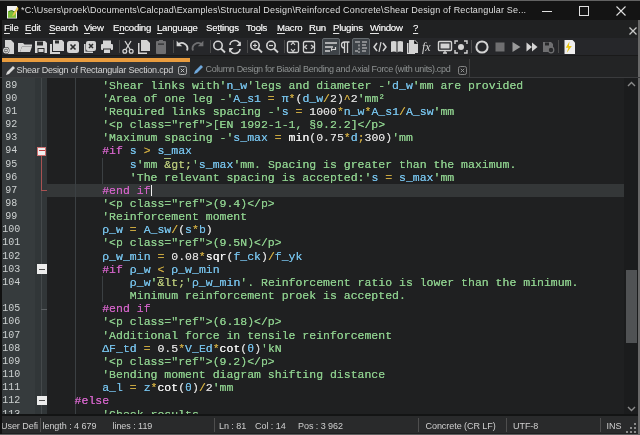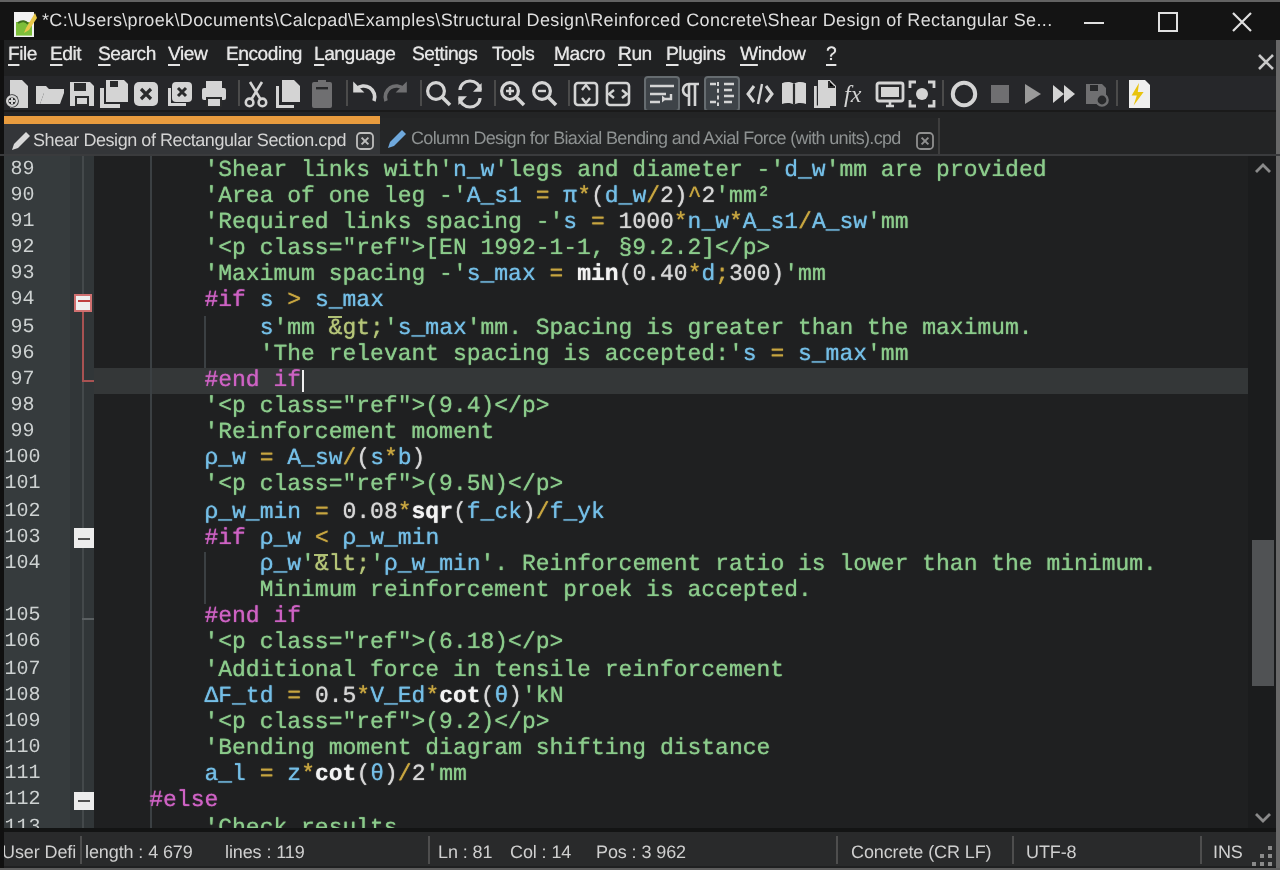--- a/index.html
+++ b/index.html
@@ -22,21 +22,21 @@
 #tab2{position:absolute;left:190px;top:2.5px;width:280px;height:20px;background:#252627;border-right:1px solid #3E3E3E}
 .tabtxt{position:absolute;top:7px;font-size:9px;white-space:nowrap;letter-spacing:-0.12px}
 
 #ed{position:absolute;left:0;top:77.5px;width:640px;height:338px;background:#1F2021;overflow:hidden}
 #nummargin{position:absolute;left:0;top:0;width:35px;height:338px;background:#363B3D}
 #foldmargin{position:absolute;left:35px;top:0;width:12px;height:338px;background:#313638}
 #nums{position:absolute;left:0;top:1.1px;width:22.5px;text-align:center;font-family:"Liberation Mono",monospace;font-size:10px;line-height:13.15px;color:#CDD1D1}
 #caretline{position:absolute;left:47px;top:106.3px;width:577px;height:13.15px;background:#343738}
 pre.code{position:absolute;left:47px;top:1.1px;font-family:"Liberation Mono",monospace;font-size:11.5px;line-height:13.15px;tab-size:4;white-space:pre;color:#D6D6D6;text-shadow:0 0 0.55px currentColor}
 .g{color:#8BCB8B} .b{color:#74BEE6} .o{color:#C8A640} .m{color:#CE62C4}
-.w{color:#D6D6D6} .e{color:#B5C578} .f{color:#F2F2F2;font-weight:bold}
+.w{color:#D6D6D6} .e{color:#B5C578} .f{color:#F2F2F2;font-weight:normal}
 .guide{position:absolute;width:1px;background:#3B4043}
 
 #sbar{position:absolute;left:624px;top:0;width:14px;height:338px;background:#1B1C1D}
 #sthumb{position:absolute;left:1.5px;top:192.5px;width:11px;height:73px;background:#505254}
 
 #status{position:absolute;left:0;top:414.3px;width:640px;height:19.2px;background:#292A2B;border-top:2.2px solid #131414}
 .st{position:absolute;top:4.5px;font-size:9px;color:#CFCFCF;white-space:nowrap;letter-spacing:-0.05px}
 .ssep{position:absolute;top:2px;width:1px;height:14px;background:#4E4E4E}
 
 #brd_l{position:absolute;left:0;top:20px;width:2px;height:415px;background:#101010}
@@ -301,21 +301,21 @@
     <div class="abs" style="left:37.2px;top:69px;width:9px;height:9px;background:#EFEFEF;border:0.7px solid #D07070"></div>
     <div class="abs" style="left:38.5px;top:72.7px;width:6.5px;height:1.2px;background:#C04040"></div>
     <div class="abs" style="left:37px;top:186.8px;width:9.5px;height:9.5px;background:#ECECEC"></div>
     <div class="abs" style="left:38.5px;top:191px;width:6.5px;height:1.2px;background:#505050"></div>
     <div class="abs" style="left:37px;top:318.3px;width:9.5px;height:9.5px;background:#ECECEC"></div>
     <div class="abs" style="left:38.5px;top:322.5px;width:6.5px;height:1.2px;background:#505050"></div>
     <pre class="code">		<span class="g">'Shear links with'</span><span class="b">n_w</span><span class="g">'legs and diameter -'</span><span class="b">d_w</span><span class="g">'mm are provided</span>
 		<span class="g">'Area of one leg -'</span><span class="b">A_s1</span><span class="w"> </span><span class="o">=</span><span class="w"> </span><span class="b">π</span><span class="o">*</span><span class="w">(</span><span class="b">d_w</span><span class="o">/</span><span class="w">2)</span><span class="o">^</span><span class="w">2</span><span class="g">'mm²</span>
 		<span class="g">'Required links spacing -'</span><span class="b">s</span><span class="w"> </span><span class="o">=</span><span class="w"> </span><span class="w">1000</span><span class="o">*</span><span class="b">n_w</span><span class="o">*</span><span class="b">A_s1</span><span class="o">/</span><span class="b">A_sw</span><span class="g">'mm</span>
 		<span class="g">'&lt;p class="ref"&gt;[EN 1992-1-1, §9.2.2]&lt;/p&gt;</span>
-		<span class="g">'Maximum spacing -'</span><span class="b">s_max</span><span class="w"> </span><span class="o">=</span><span class="w"> </span><span class="f">min</span><span class="w">(0.40</span><span class="o">*</span><span class="b">d</span><span class="o">;</span><span class="w">300)</span><span class="g">'mm</span>
+		<span class="g">'Maximum spacing -'</span><span class="b">s_max</span><span class="w"> </span><span class="o">=</span><span class="w"> </span><span class="f">min</span><span class="w">(0.75</span><span class="o">*</span><span class="b">d</span><span class="o">;</span><span class="w">300)</span><span class="g">'mm</span>
 		<span class="m">#if</span><span class="w"> </span><span class="b">s</span><span class="w"> </span><span class="o">&gt;</span><span class="w"> </span><span class="b">s_max</span>
 			<span class="b">s</span><span class="g">'mm </span><span class="e">&amp;gt;</span><span class="g">'</span><span class="b">s_max</span><span class="g">'mm. Spacing is greater than the maximum.</span>
 			<span class="g">'The relevant spacing is accepted:'</span><span class="b">s</span><span class="w"> </span><span class="o">=</span><span class="w"> </span><span class="b">s_max</span><span class="g">'mm</span>
 		<span class="m">#end if</span>
 		<span class="g">'&lt;p class="ref"&gt;(9.4)&lt;/p&gt;</span>
 		<span class="g">'Reinforcement moment</span>
 		<span class="b">ρ_w</span><span class="w"> </span><span class="o">=</span><span class="w"> </span><span class="b">A_sw</span><span class="o">/</span><span class="w">(</span><span class="b">s</span><span class="o">*</span><span class="b">b</span><span class="w">)</span>
 		<span class="g">'&lt;p class="ref"&gt;(9.5N)&lt;/p&gt;</span>
 		<span class="b">ρ_w_min</span><span class="w"> </span><span class="o">=</span><span class="w"> </span><span class="w">0.08</span><span class="o">*</span><span class="f">sqr</span><span class="w">(</span><span class="b">f_ck</span><span class="w">)</span><span class="o">/</span><span class="b">f_yk</span>
 		<span class="m">#if</span><span class="w"> </span><span class="b">ρ_w</span><span class="w"> </span><span class="o">&lt;</span><span class="w"> </span><span class="b">ρ_w_min</span>

